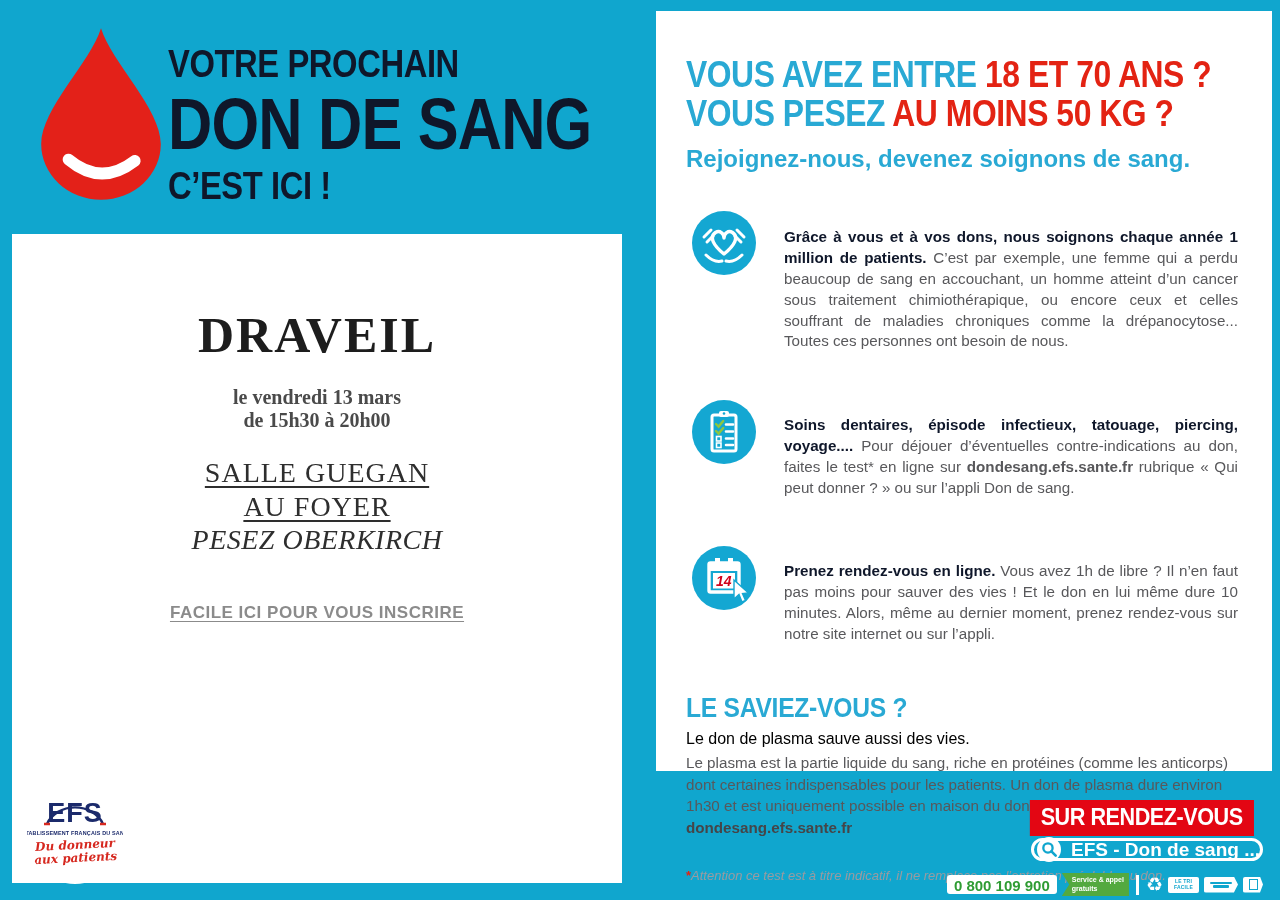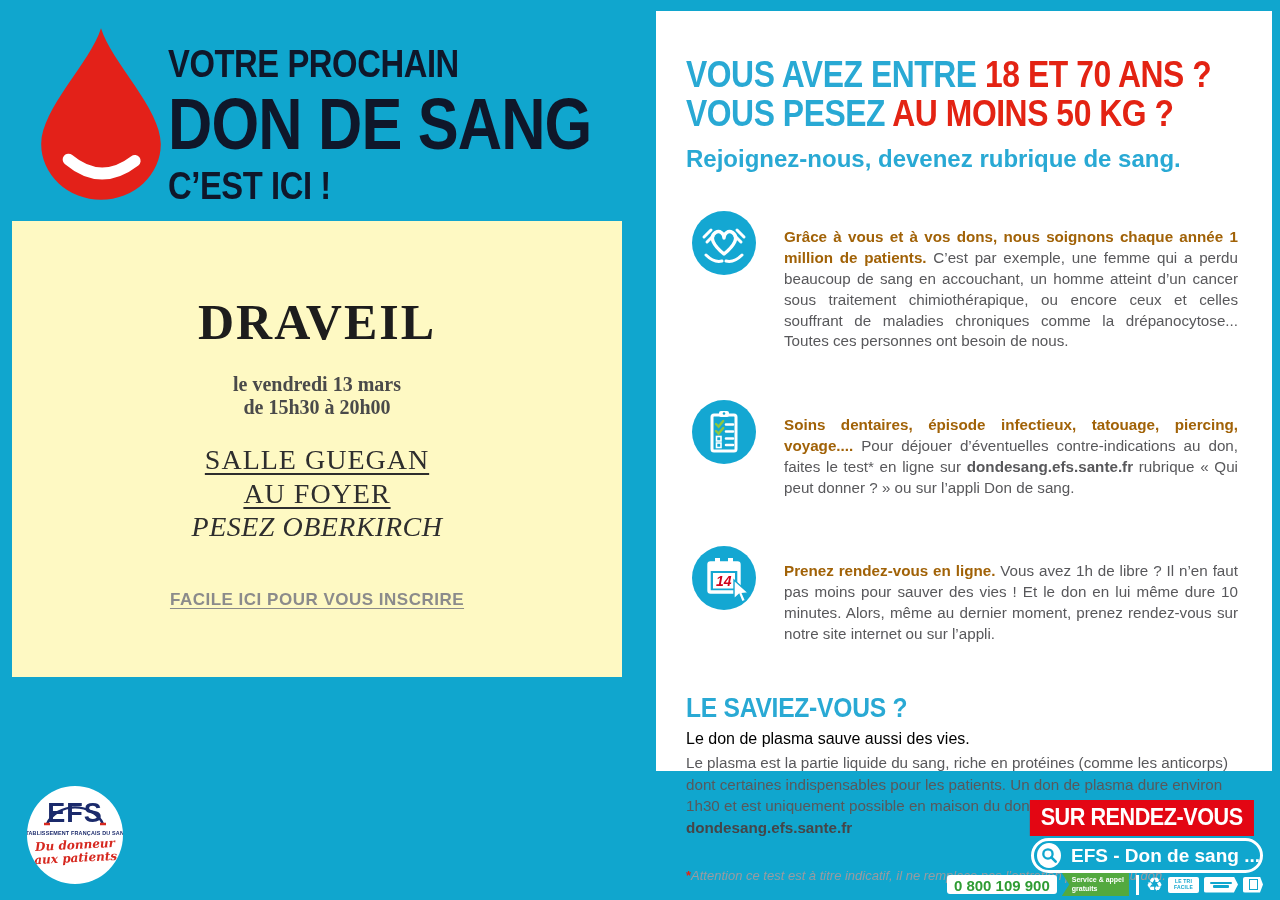--- a/index.html
+++ b/index.html
@@ -8,21 +8,21 @@
 
   
   .drop-wrap{position:absolute;left:36px;top:20px;width:130px;height:188px;}
   .brand-titles{position:absolute;left:168px;top:44px;color:#0f172a;}
   .bt-line{transform:scaleX(.84);transform-origin:left top;font-weight:900;letter-spacing:-.5px;line-height:1;}
   .bt-1{font-size:39px;margin-bottom:4px;}
   .bt-2{font-size:73px;margin-bottom:6px;letter-spacing:-1px;}
   .bt-3{font-size:39px;}
 
   
-  .event-card{position:absolute;left:12px;top:221px;width:610px;height:456px;background:#fef9c3;
+  .event-card{position:absolute;left:12px;top:234px;width:610px;height:649px;background:#ffffff;
               text-align:center;font-family:"Liberation Serif",serif;}
   .ec-city{margin-top:72px;font-size:50px;font-weight:700;color:#1d1d1d;letter-spacing:2px;}
   .ec-dates{margin-top:22px;font-size:20px;font-weight:700;color:#4a4a4a;line-height:1.15;}
   .ec-venue{margin-top:24px;font-size:28px;color:#2e2e2e;line-height:1.2;letter-spacing:1px;}
   .ec-venue .ul{text-decoration:underline;text-underline-offset:4px;}
   .ec-venue .it{font-style:italic;letter-spacing:.5px;}
   .ec-cta{margin-top:46px;font-family:"Liberation Sans",sans-serif;font-size:17px;font-weight:700;
           color:#8b8b8b;letter-spacing:.5px;text-decoration:underline;text-underline-offset:3px;display:inline-block;}
 
   
@@ -30,42 +30,42 @@
                box-sizing:border-box;padding:44px 34px 0 30px;}
   .rp-headline{line-height:1.06;}
   .rp-h-line{transform:scaleX(.86);transform-origin:left top;font-weight:900;font-size:37px;letter-spacing:-.5px;white-space:nowrap;}
   .tealtxt{color:#29a9d4;}
   .redtxt{color:#e32313;}
   .rp-sub{margin-top:12px;font-size:24px;font-weight:700;color:#29a9d4;}
   .blocks{margin-top:38px;}
   .iblock{display:flex;margin-bottom:32px;}
   .iblock .icn{flex:0 0 64px;margin-left:6px;margin-right:28px;}
   .iblock .txt{flex:1;font-size:15.2px;line-height:1.38;color:#58585b;text-align:justify;}
-  .lead{font-weight:700;color:#a16207;}
+  .lead{font-weight:700;color:#0f172a;}
   .sitebold{font-weight:700;}
   .dyk{margin-top:26px;}
   .dyk-title{transform:scaleX(.88);transform-origin:left top;font-weight:900;font-size:28px;color:#29a9d4;letter-spacing:-.3px;}
   .dyk-lead{margin-top:6px;font-size:16px;font-weight:400;color:#000000;}
   .dyk-body{margin-top:4px;font-size:15.2px;line-height:1.42;color:#58585b;}
   .dyk-link{font-weight:700;color:#454548;}
   .footnote{margin-top:30px;font-size:13px;font-style:italic;color:#9b9ba0;}
   .fn-star{color:#e32313;font-weight:700;font-style:normal;}
 
   
   .efs-logo{position:absolute;left:27px;top:786px;width:96px;height:98px;background:#fff;border-radius:50%;
             display:flex;flex-direction:column;align-items:center;overflow:hidden;}
   .efs-acronym{margin-top:14px;font-size:27px;font-weight:700;color:#1b2a6b;letter-spacing:1px;line-height:1;}
   .efs-arc{position:absolute;left:0;top:0;width:96px;height:98px;}
   .efs-org{margin-top:3px;font-size:5.4px;font-weight:700;color:#1b2a6b;letter-spacing:.2px;white-space:nowrap;}
   .efs-tagline{margin-top:3px;font-family:"DejaVu Serif",serif;font-style:italic;font-weight:700;
                color:#d6281f;font-size:12px;line-height:1.05;text-align:center;transform:rotate(-3deg);}
 
   .rdv-badge{position:absolute;right:26px;top:800px;background:#e30613;color:#fff;font-weight:900;
              font-size:24px;padding:3px 12px 5px;letter-spacing:-.5px;transform:scaleX(.9);transform-origin:right top;}
-  .search-pill{position:absolute;right:17px;top:838px;width:232px;height:35px;box-sizing:border-box;
+  .search-pill{position:absolute;right:17px;top:838px;width:232px;height:23px;box-sizing:border-box;
                border:3px solid #fff;border-radius:20px;display:flex;align-items:center;}
   .search-circle{width:25px;height:25px;border-radius:50%;background:#fff;margin-left:3px;
                  display:flex;align-items:center;justify-content:center;}
   .search-label{margin-left:10px;color:#fff;font-weight:700;font-size:19px;white-space:nowrap;}
 
   .phone-row{position:absolute;right:17px;top:873px;display:flex;align-items:center;gap:5px;}
   .phone-box{background:#fff;border-radius:3px;padding:2px 7px 0;color:#2f9c33;font-weight:800;font-size:15px;white-space:nowrap;}
   .phone-note{background:#53a93f;color:#fff;font-weight:700;font-size:7px;line-height:1.15;
               padding:3px 5px 3px 10px;clip-path:polygon(0 0,100% 0,100% 100%,0 100%,11% 50%);height:17px;
               display:flex;flex-direction:column;justify-content:center;}
@@ -110,21 +110,21 @@
       <div class="it">PESEZ OBERKIRCH</div>
     </div>
     <div><a class="ec-cta">FACILE ICI POUR VOUS INSCRIRE</a></div>
   </section>
 
   <section class="right-panel">
     <div class="rp-headline">
       <div class="rp-h-line"><span class="tealtxt">VOUS AVEZ ENTRE </span><span class="redtxt">18 ET 70 ANS ?</span></div>
       <div class="rp-h-line"><span class="tealtxt">VOUS PESEZ </span><span class="redtxt">AU MOINS 50 KG ?</span></div>
     </div>
-    <div class="rp-sub">Rejoignez-nous, devenez rubrique de sang.</div>
+    <div class="rp-sub">Rejoignez-nous, devenez soignons de sang.</div>
 
     <div class="blocks">
 
       <div class="iblock">
         <div class="icn">
           <svg width="64" height="64" viewBox="0 0 64 64">
             <circle cx="32" cy="32" r="32" fill="#14a7d2"></circle>
             <path d="M32 43 C 21 34, 17 26, 23.5 21.5 C 27.8 18.8, 32 22.5, 32 27 C 32 22.5, 36.2 18.8, 40.5 21.5 C 47 26, 43 34, 32 43 Z" fill="none" stroke="#fff" stroke-width="3.4" stroke-linejoin="round"></path>
             <path d="M12 26 L19 19 M15 31 L21 25 M52 26 L45 19 M49 31 L43 25" stroke="#fff" stroke-width="3" stroke-linecap="round"></path>
             <path d="M14 44 Q 22 52 30 50 M50 44 Q 42 52 34 50" stroke="#fff" stroke-width="3" stroke-linecap="round" fill="none"></path>

